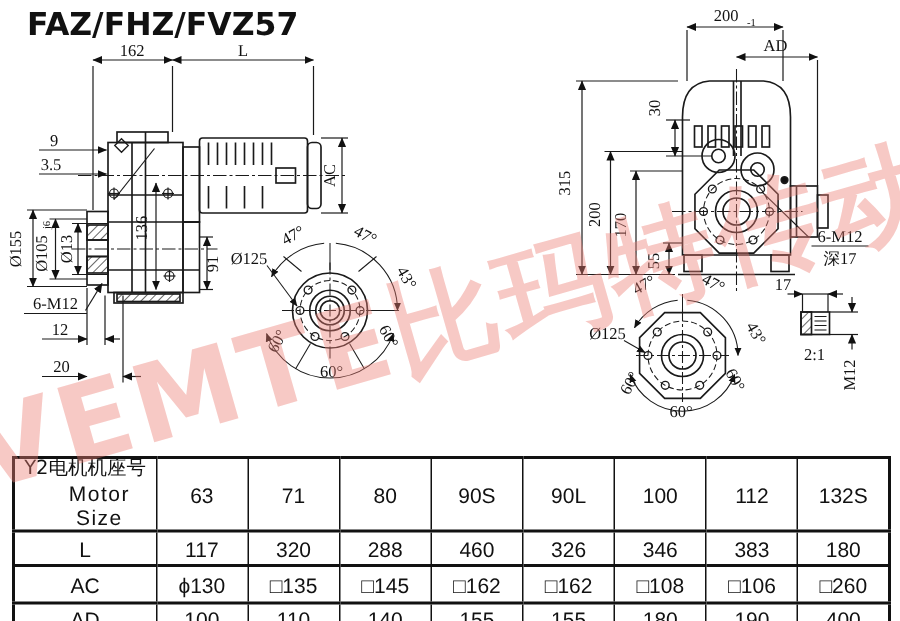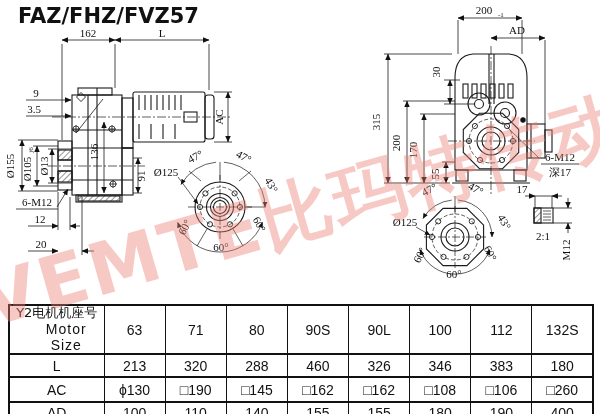--- a/index.html
+++ b/index.html
@@ -338,33 +338,33 @@
       <td>71</td>
       <td>80</td>
       <td>90S</td>
       <td>90L</td>
       <td>100</td>
       <td>112</td>
       <td>132S</td>
     </tr>
     <tr style="height:23px;">
       <td>L</td>
-      <td>213</td>
+      <td>117</td>
       <td>320</td>
       <td>288</td>
       <td>460</td>
       <td>326</td>
       <td>346</td>
       <td>383</td>
       <td>180</td>
     </tr>
     <tr style="height:25px;">
       <td>AC</td>
       <td>ϕ130</td>
-      <td>□190</td>
+      <td>□135</td>
       <td>□145</td>
       <td>□162</td>
       <td>□162</td>
       <td>□108</td>
       <td>□106</td>
       <td>□260</td>
     </tr>
     <tr style="height:22px;">
       <td>AD</td>
       <td>100</td>

